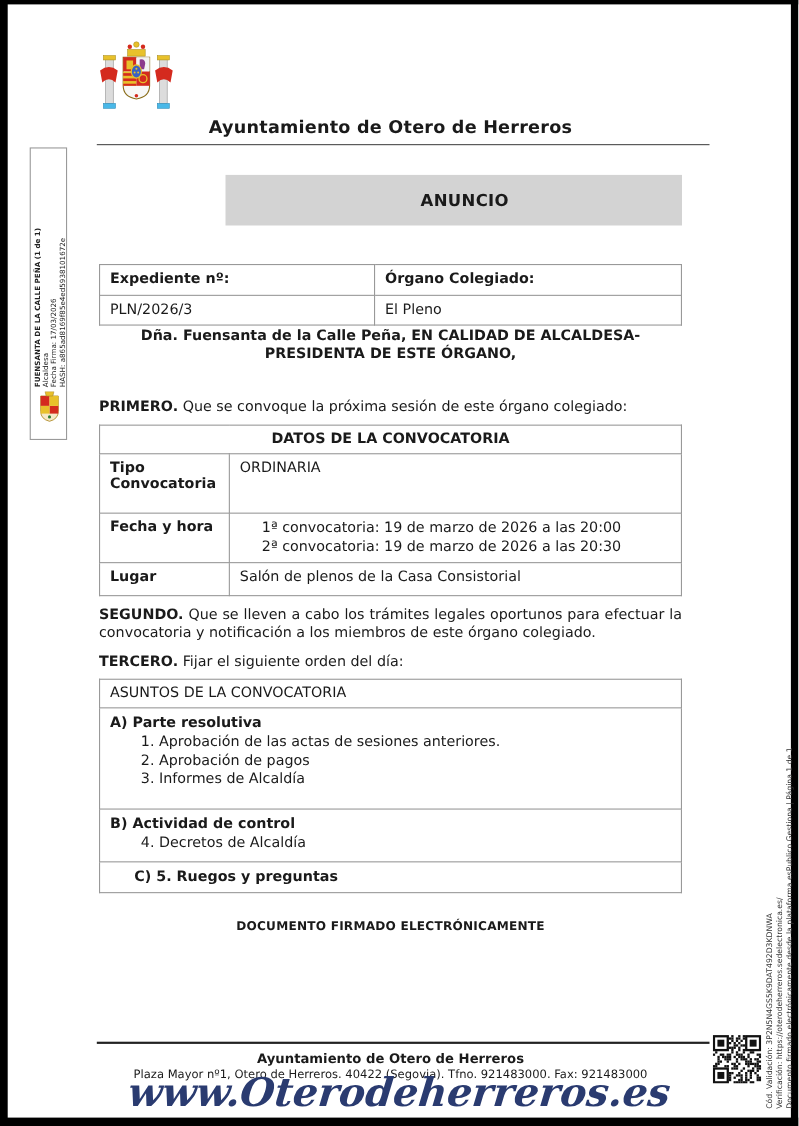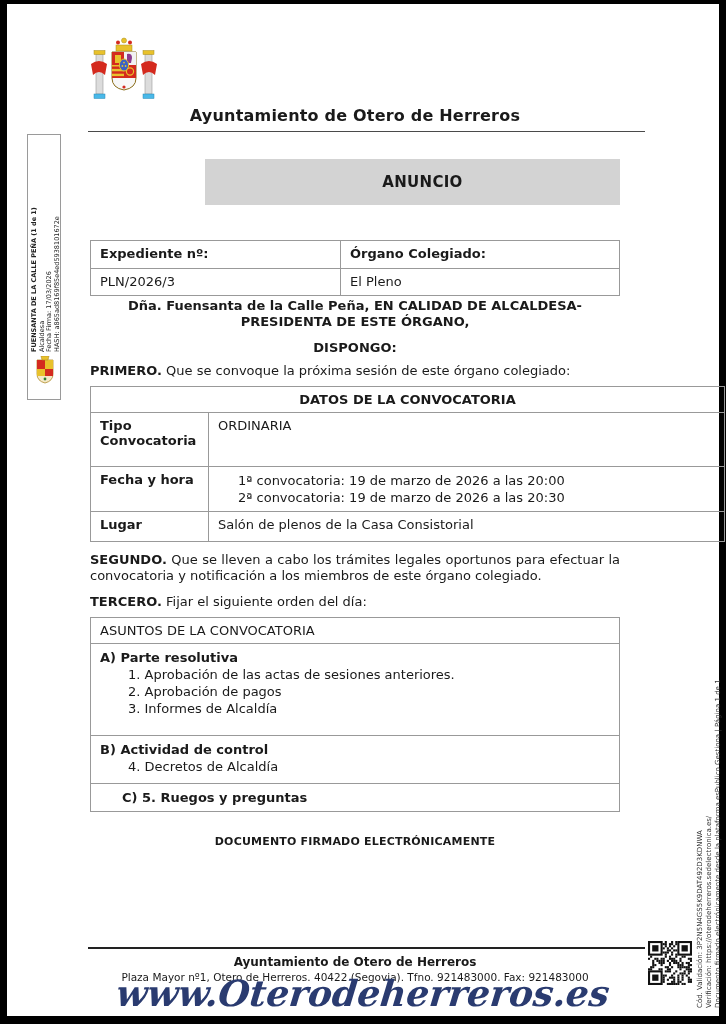--- a/index.html
+++ b/index.html
@@ -29,21 +29,21 @@
   .exp-table { position:absolute; left:90px; top:240px; width:530px; }
   .exp-table th { font-weight:bold; height:28px; }
   .exp-table td { height:27px; }
   .exp-table .c1 { width:250px; }
 
   .block { position:absolute; left:90px; width:530px; font-size:13px; line-height:16px; }
   .center { text-align:center; }
   .b { font-weight:bold; }
   .just { text-align:justify; }
 
-  .datos-table { position:absolute; left:90px; top:386px; width:635px; }
+  .datos-table { position:absolute; left:90px; top:386px; width:530px; }
   .datos-table th { text-align:center; font-weight:bold; height:25px; vertical-align:middle; }
   .datos-table .lbl { width:118px; font-weight:bold; }
   .row-tipo td  { height:54px; }
   .row-fecha td { height:44px; }
   .row-lugar td { height:30px; }
   .val-line { line-height:17px;margin-left:20px; }
 
   .asuntos-table { position:absolute; left:90px; top:617px; width:530px; }
   .asuntos-table th { font-weight:normal; height:25px; vertical-align:middle;margin-top:16px; }
   .sec-head { font-weight:bold; line-height:17px; }
@@ -137,21 +137,20 @@
       <td>PLN/2026/3</td>
       <td>El Pleno</td>
     </tr>
   </tbody>
     </table>
 
   <div class="block center b" style="top:298px;">
     <div>Dña. Fuensanta de la Calle Peña, EN CALIDAD DE ALCALDESA-</div>
     <div>PRESIDENTA DE ESTE ÓRGANO,</div>
   </div>
-  <div class="block center b" style="top:340px;">DISPONGO:</div>
 
   <div class="block" style="top:363px;">
     <span class="b">PRIMERO.</span><span> Que se convoque la próxima sesión de este órgano colegiado:</span>
   </div>
 
   <table class="datos-table">
     <tbody>
         <tr>
           <th colspan="2">DATOS DE LA CONVOCATORIA</th>
         </tr>

